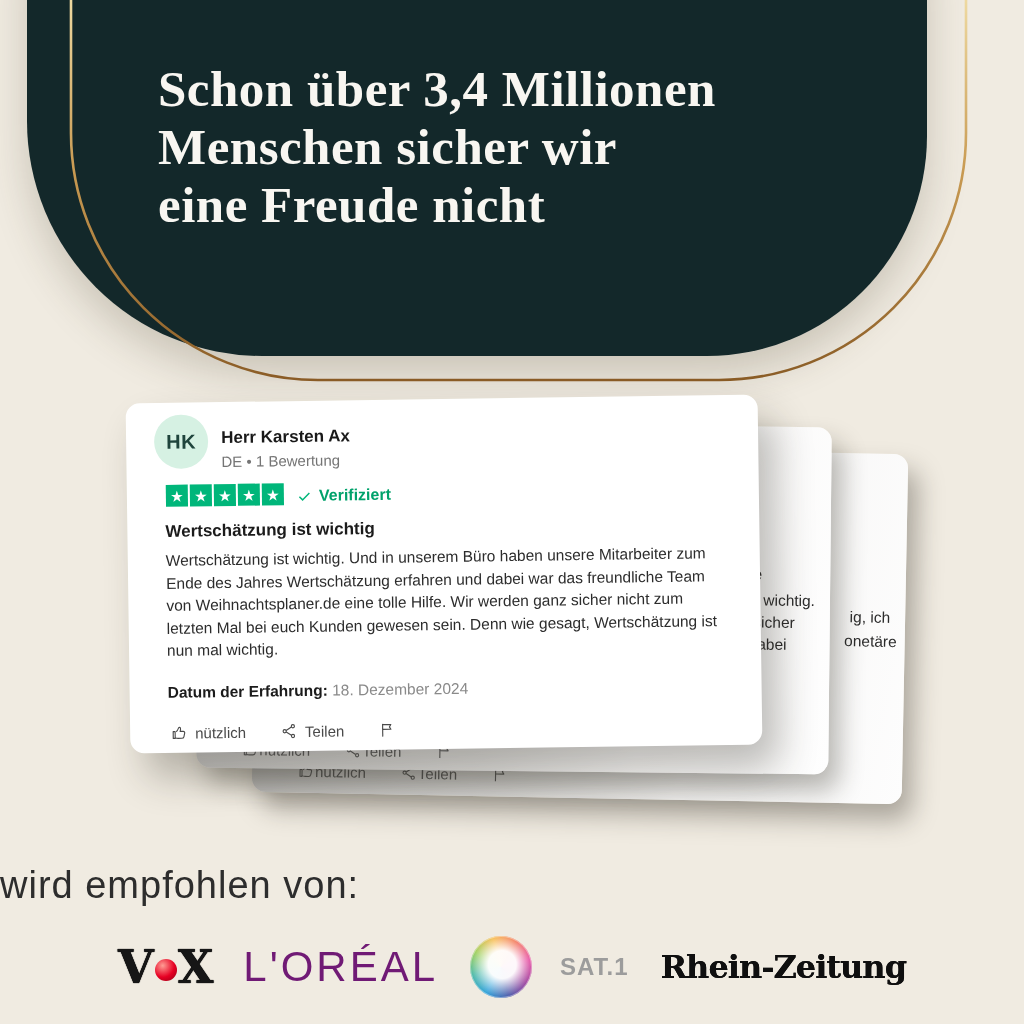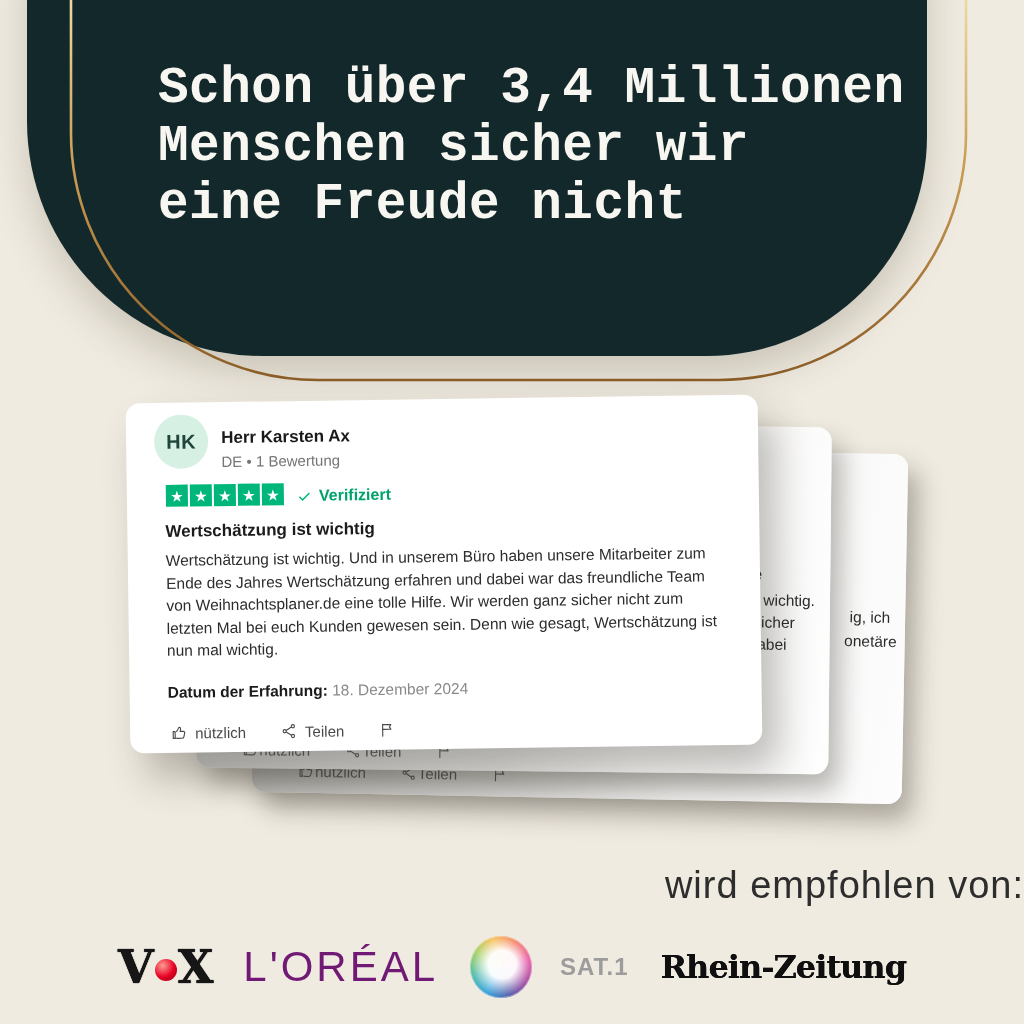--- a/index.html
+++ b/index.html
@@ -12,21 +12,21 @@
   .dark-panel{
     position:absolute;left:27px;top:-52px;width:900px;height:408px;
     background:#13282a;
     border-radius:0 0 220px 235px;
     box-shadow:0 18px 40px rgba(70,60,35,.22);
   }
   .gold-outline{position:absolute;left:0;top:0;pointer-events:none;}
   .headline{
     position:absolute;left:158px;top:60px;
     color:#f8f6f1;
-    font-family:Liberation Mono, monospace;
+    font-family:Liberation Serif, serif;
     font-weight:700;font-size:51px;line-height:58px;letter-spacing:.5px;
   }
   
   .card{position:absolute;border-radius:14px;background:#fff;}
   .card-3{
     left:255px;top:448px;width:650px;height:350px;transform:rotate(1.1deg);
     background:linear-gradient(100deg,#bdbcba 0%,#dddcda 45%,#f6f5f4 68%,#fdfdfd 100%);
     box-shadow:10px 16px 26px rgba(40,35,25,.35);
   }
   .card-2{
@@ -62,21 +62,21 @@
   .grp{display:flex;align-items:center;}
   .grp+.grp{margin-left:34px;}
   .ic{width:18px;height:18px;display:block;}
   .mini-footer{position:absolute;left:45px;top:319px;display:flex;align-items:center;color:#4f4f4f;font-size:15px;opacity:.9;}
   .frag{position:absolute;font-size:15.5px;color:#2c2c2c;white-space:nowrap;}
   .f-e{top:139px;right:68px;} .f-eferung{top:165px;right:15px;}
   .f-derer{top:187px;right:35px;} .f-icht{top:209px;right:43px;}
   .f-igich{top:155px;right:15px;} .f-onetaere{top:179px;right:8px;}
   
   .rec-heading{
-    position:absolute;left:0;top:864px;width:1024px;text-align:right;
+    position:absolute;left:0;top:864px;width:1024px;text-align:left;
     font-size:38px;font-weight:300;color:#2d2d2d;letter-spacing:1px;
   }
   .logo-row{
     position:absolute;left:118px;top:928px;width:788px;height:78px;
     display:flex;align-items:center;justify-content:space-between;
   }
   .vox{display:flex;align-items:center;}
   .vox-letter{
     font-family:"DejaVu Serif", serif;font-weight:700;font-size:46px;color:#161616;
     letter-spacing:-2px;text-shadow:0 0 .8px #000,0 0 .8px #000;

